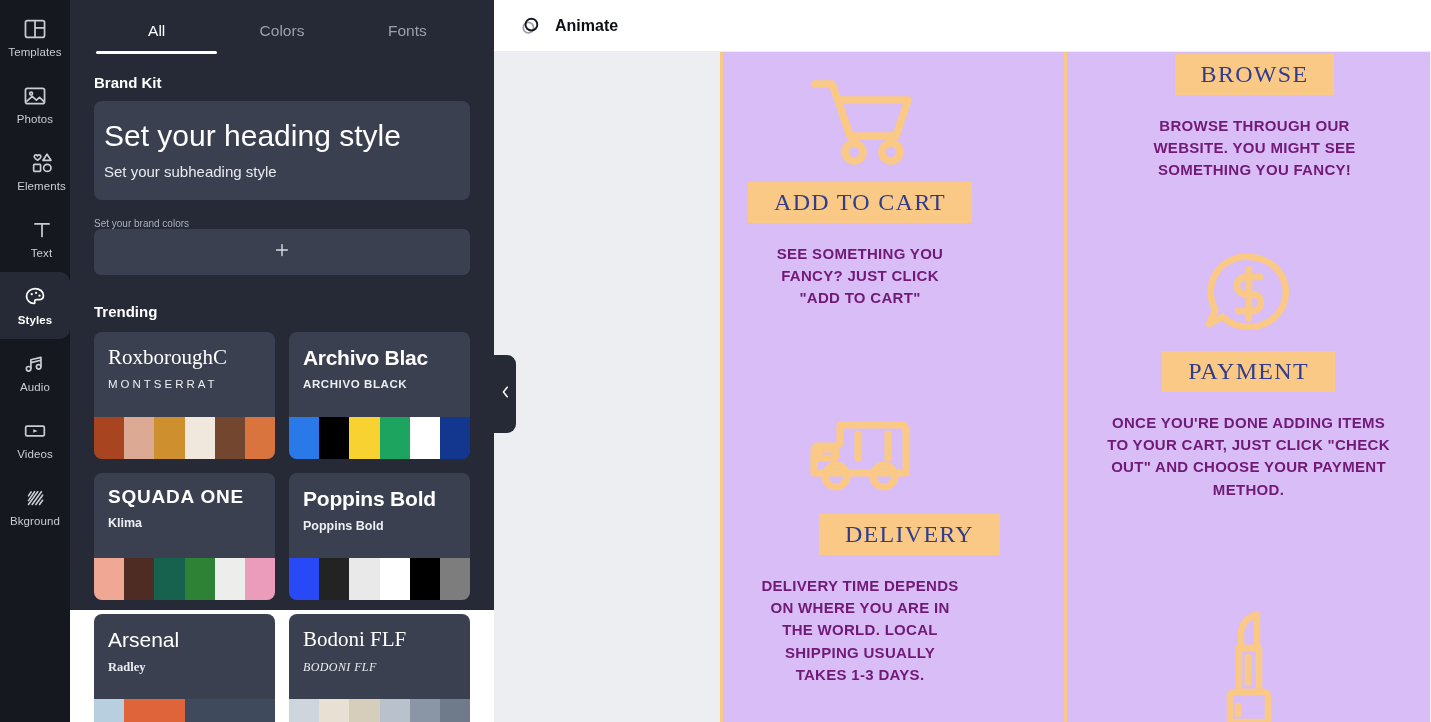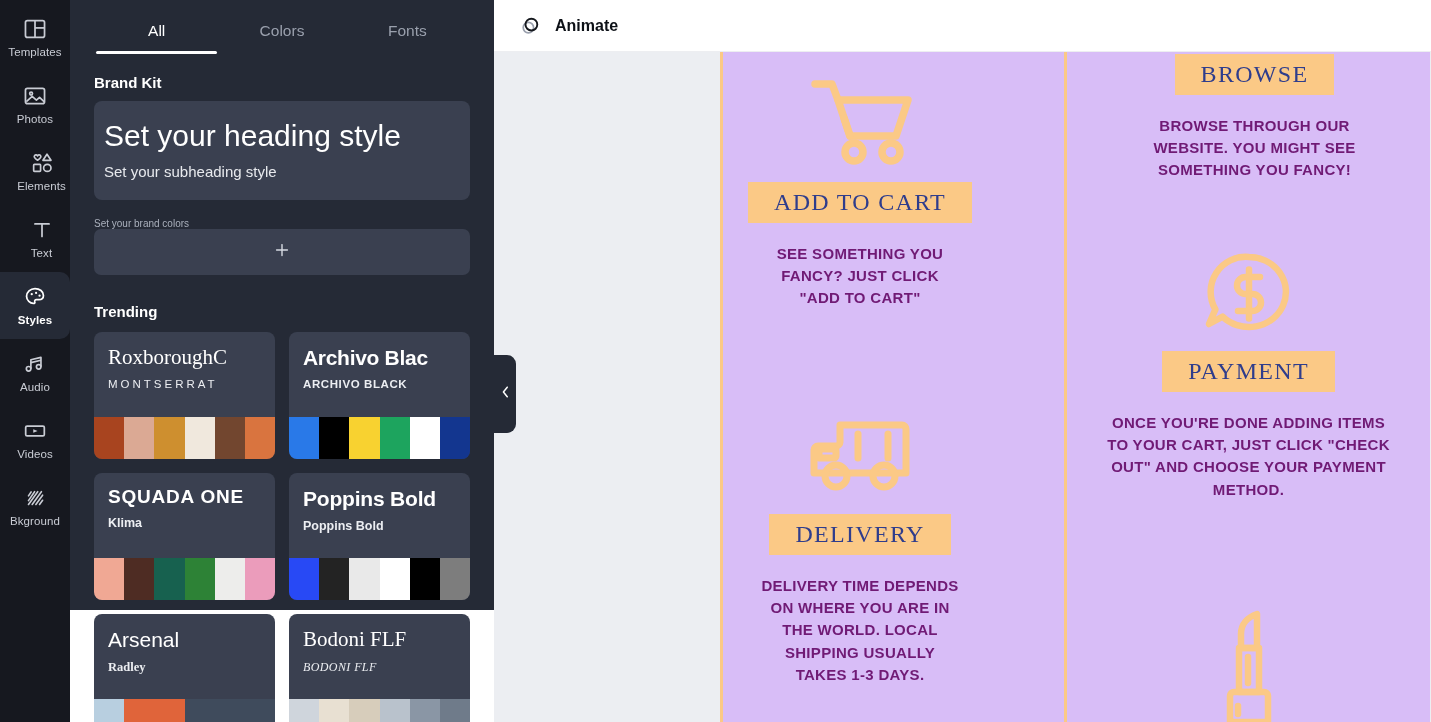--- a/index.html
+++ b/index.html
@@ -414,21 +414,21 @@
             <div class="big-ic">
               <svg width="116" height="80" viewBox="0 0 116 80" fill="none" stroke="#fbc986" stroke-width="7" stroke-linecap="round" stroke-linejoin="round">
                 <path d="M38 9 H100 a4 4 0 0 1 4 4 V57 H12 V34 a4 4 0 0 1 4-4 h18 a4 4 0 0 0 4-4 V9 Z"></path>
                 <path d="M32 33 H19 a2 2 0 0 0-2 2 v7 h15 a2 2 0 0 0 2-2 v-5 a2 2 0 0 0-2-2 Z"></path>
                 <line x1="56" y1="18" x2="56" y2="42"></line>
                 <line x1="86" y1="18" x2="86" y2="42"></line>
                 <circle cx="34" cy="60" r="11"></circle>
                 <circle cx="82" cy="60" r="11"></circle>
               </svg>
             </div>
-            <div style="margin-top:18px;">
+            <div style="margin-top:18px;text-align:right;">
               <span class="pill">DELIVERY</span>
             </div>
             <div class="body-txt" style="padding:0 38px;">DELIVERY TIME DEPENDS ON WHERE YOU ARE IN THE WORLD. LOCAL SHIPPING USUALLY TAKES 1-3 DAYS.</div>
           </div>
         </div>
 
         <div class="col" style="left:347px; width:363px;">
 
           <div class="block" style="top:2px;padding-left:12px;">
             <div>

